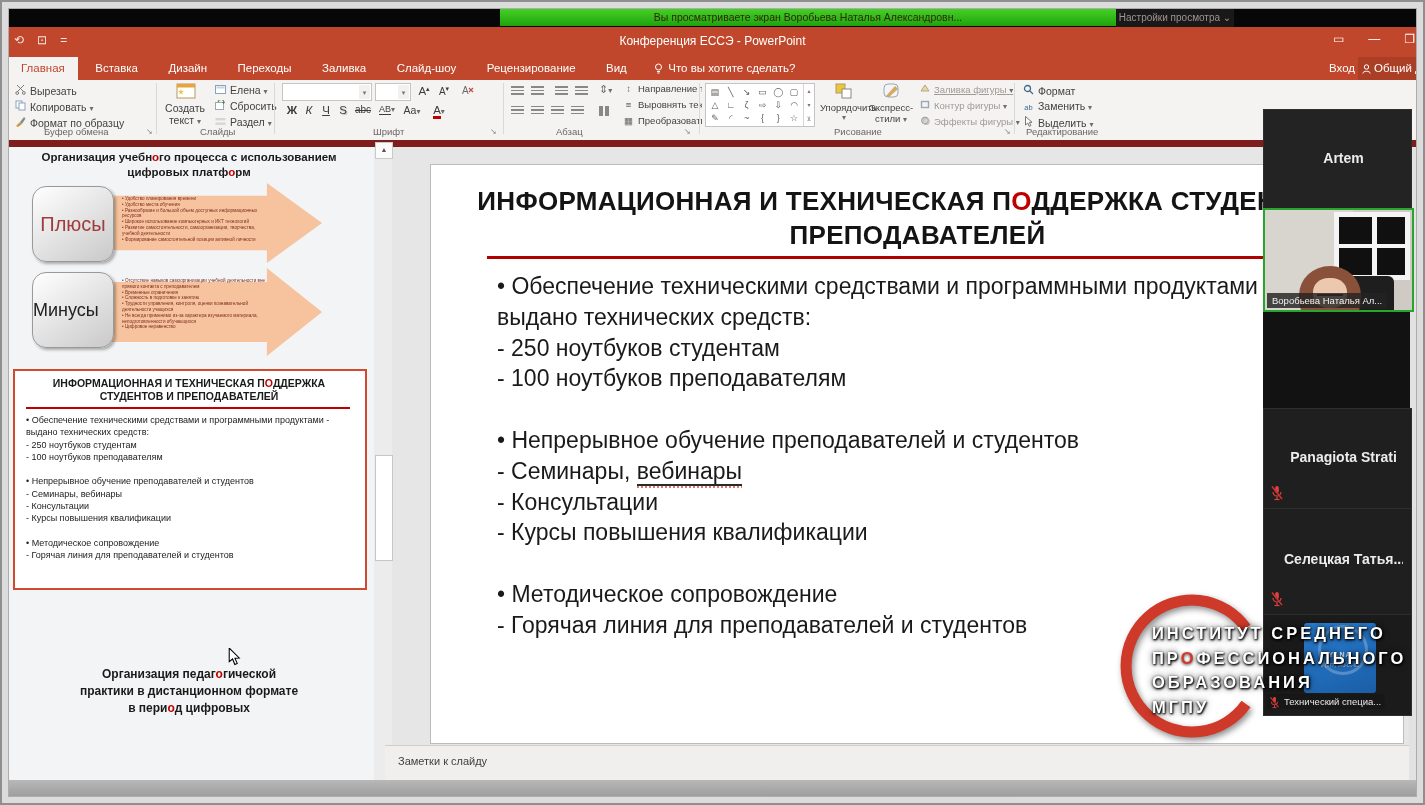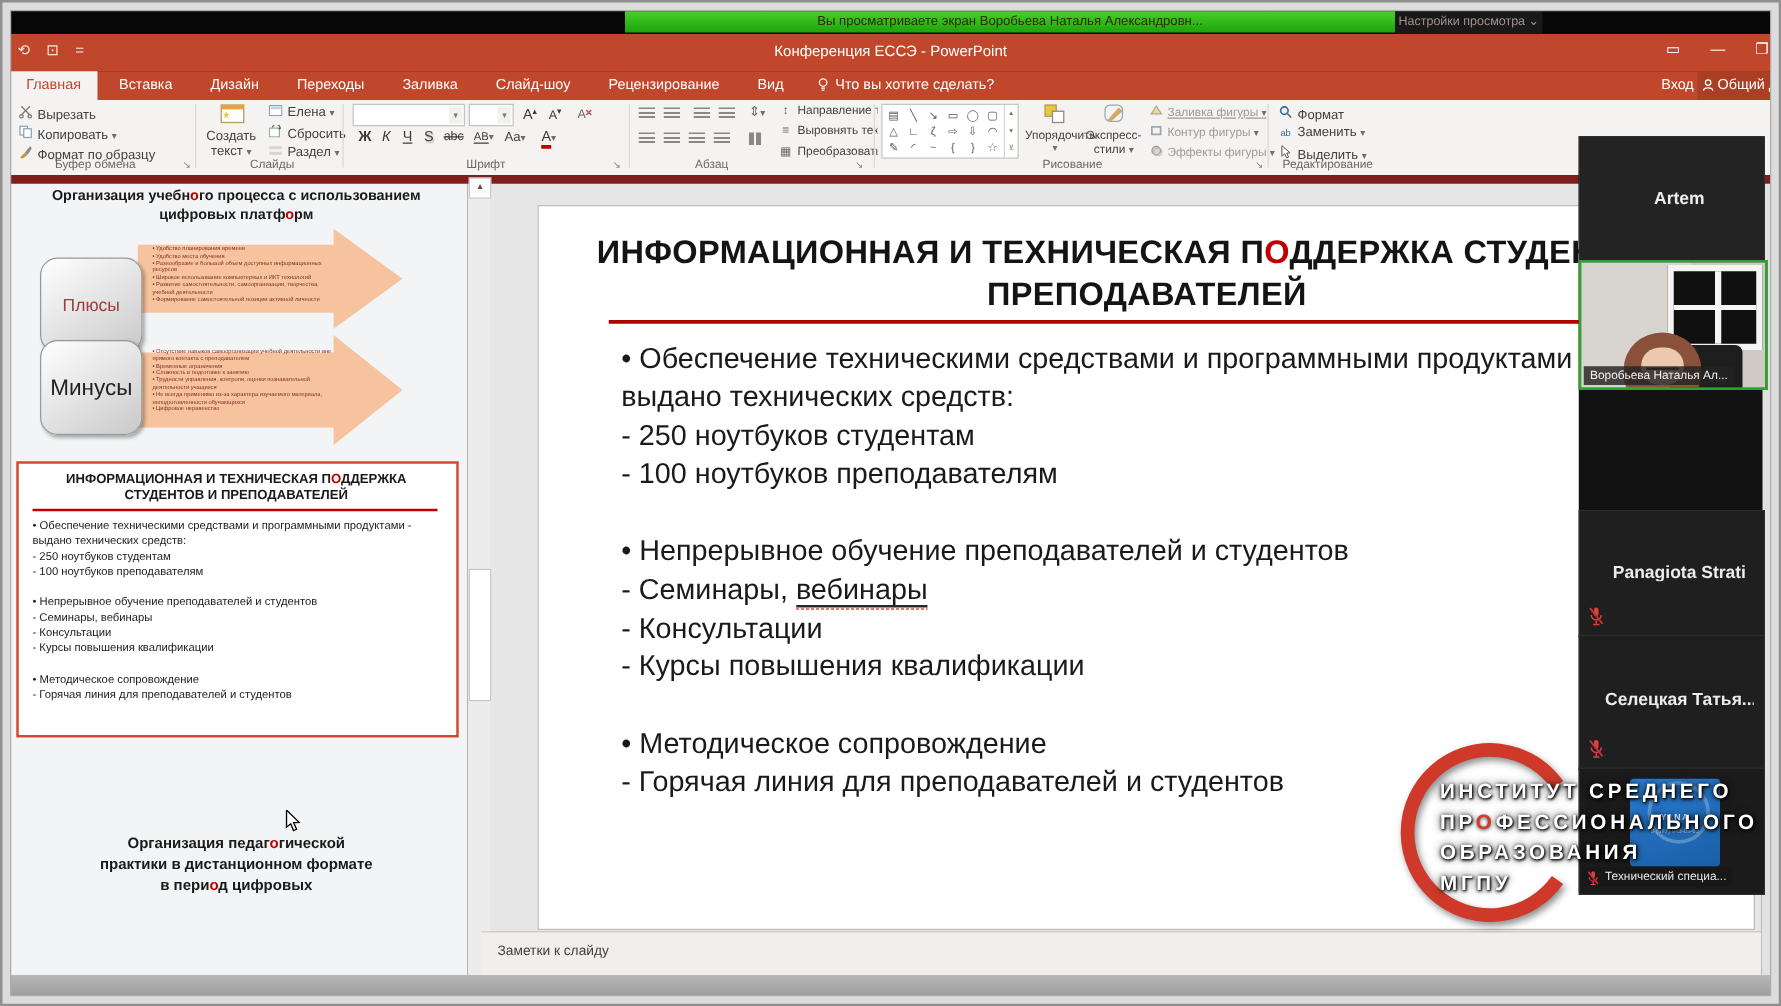--- a/index.html
+++ b/index.html
@@ -63,24 +63,24 @@
   .vsthumb{left:375px;top:455px;width:16px;height:104px;background:#fff;border:1px solid #c6c6c6;z-index:4;}
   .editor{left:392px;top:141px;width:1017px;height:604px;background:#e6e6e6;z-index:1;}
   .rightscroll{left:1409px;top:141px;width:8px;height:639px;background:#e2e2e2;z-index:3;}
   .slide{left:430px;top:164px;width:972px;height:578px;background:#fff;border:1px solid #bcbcbc;z-index:1;}
   .red{color:#c00000;}
   
   .t1title{left:30px;top:150px;width:318px;text-align:center;font-weight:bold;font-size:11.5px;
     line-height:15px;color:#1a1a1a;z-index:4;}
   .plusbox{left:32px;top:186px;width:80px;height:74px;border-radius:14px;border:1px solid #999;
     background:linear-gradient(145deg,#ffffff,#c9c9c9);box-shadow:2px 2px 3px rgba(0,0,0,.3);
-    text-align:center;line-height:74px;font-size:14px;color:#a03c3c;z-index:5;margin-top:20px;}
+    text-align:center;line-height:74px;font-size:20px;color:#a03c3c;z-index:5;}
   .minusbox{left:32px;top:272px;width:80px;height:74px;border-radius:14px;border:1px solid #999;
     background:linear-gradient(145deg,#ffffff,#c9c9c9);box-shadow:2px 2px 3px rgba(0,0,0,.3);
-    text-align:center;line-height:74px;font-size:18px;color:#222;z-index:5;}
+    line-height:74px;font-size:18px;color:#222;z-index:5;}
   .arrow{position:absolute;background:#f6c39e;z-index:4;filter:drop-shadow(0 1px 1px rgba(0,0,0,.25));
     clip-path:polygon(0% 16%,74% 16%,74% 0%,100% 50%,74% 100%,74% 84%,0% 84%);}
   .arrowlist{position:absolute;z-index:5;font-size:4.6px;line-height:5.8px;color:#7d2f20;width:150px;}
   .arrowlist div::before{content:"• ";}
   
   .thumb2{left:13px;top:369px;width:350px;height:217px;background:#fff;border:2px solid #cf4a2e;z-index:3;}
   .t2title{left:26px;top:377px;width:326px;text-align:center;font-weight:bold;font-size:10.5px;
     line-height:13px;color:#1a1a1a;z-index:4;}
   .t2rule{left:26px;top:407px;width:324px;height:2px;background:#c00000;z-index:4;}
   .t2lines{left:26px;top:414px;width:330px;z-index:4;font-size:9px;color:#222;}

